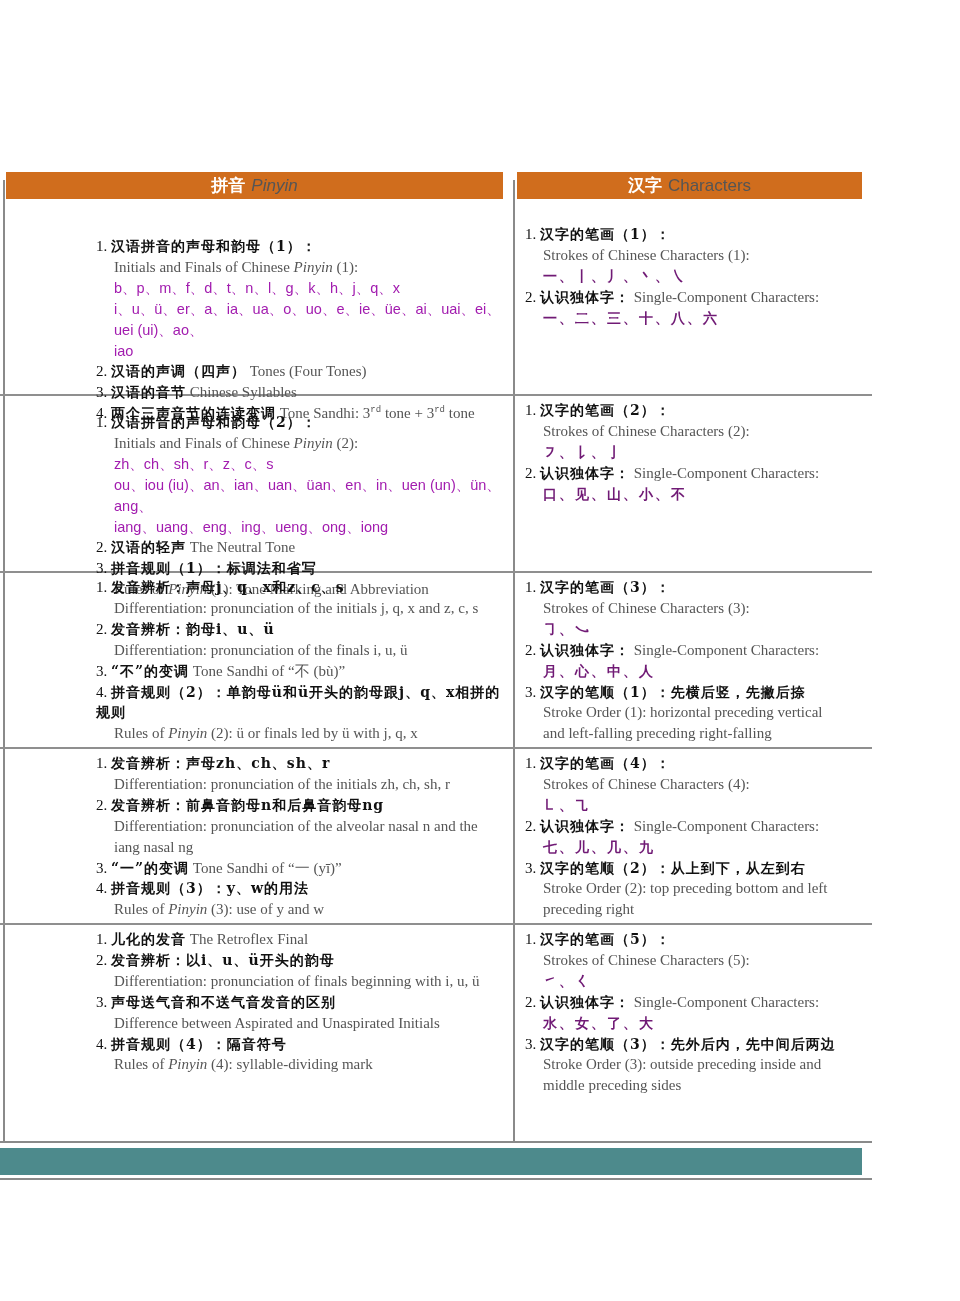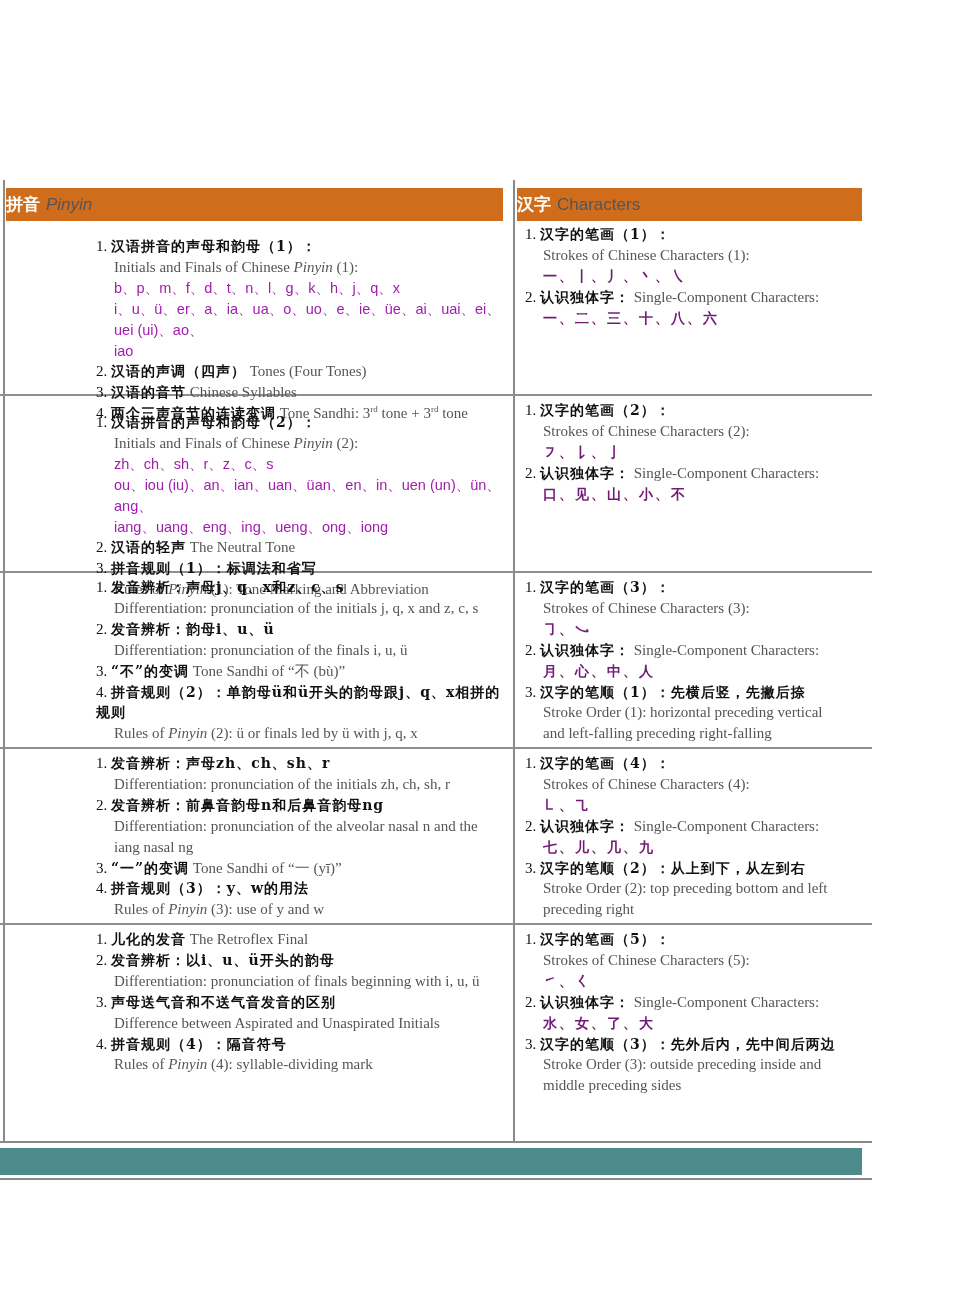--- a/index.html
+++ b/index.html
@@ -8,43 +8,43 @@
 
   
   .vline { position: absolute; width: 2px; background: #8a8a8a; }
   .vline.left { left: 3px; top: 180px; height: 962px; }
   .vline.mid  { left: 513px; top: 180px; height: 962px; }
 
   
   .hline { position: absolute; left: 0; width: 872px; height: 2px; background: #8f8f8f; }
 
   
-  .col-header { position: absolute; top: 188px; height: 33px; background: #d06d1d;
+  .col-header { position: absolute; top: 172px; height: 27px; background: #d06d1d;
                 color: #fff; font-family: "Liberation Sans", "DejaVu Sans", sans-serif;
                 font-size: 17px; font-weight: bold; display: flex; align-items: center;
-                gap: 6px; }
+                justify-content: center; gap: 6px; }
   .col-header.pinyin { left: 6px; width: 497px; }
   .col-header.chars  { left: 517px; width: 345px; }
   .col-header .en { font-weight: normal; }
   .col-header.pinyin .en { font-style: italic; }
 
   
   .cell { position: absolute; font-size: 15px; line-height: 20.9px; }
   .cell.left  { left: 96px; width: 412px; }
   .cell.right { left: 525px; width: 340px; }
 
   .item { display: block; }
   .num { color: #111; }
   .zh  { color: #111; font-family: "DejaVu Serif", serif; font-weight: bold; font-size: 14px; letter-spacing: 1px; }
   .en  { color: #555; }
   .sub { display: block; padding-left: 18px; }
   .sub.en { color: #555; }
   .sans { font-family: "Liberation Sans", "DejaVu Sans", sans-serif; color: #a21caf; font-size: 14.5px; }
   .strokes { font-family: "DejaVu Sans", sans-serif; color: #701a75; font-weight: bold; font-size: 14px; letter-spacing: 2px; }
-  sup { font-size: 9px; vertical-align: super; line-height: 0; }
+  sup { font-size: 9px; vertical-align: super; line-height: 0; font-family: Liberation Mono, monospace; }
   i { font-style: italic; }
 
   
   .footer-line { position: absolute; left: 0; width: 872px; height: 2px; background: #8a8a8a; }
   .footer-bar { position: absolute; left: 0; top: 1148px; width: 862px; height: 27px; background: #4d8a8c; }
 </style>
 </head>
 <body>
 
 <div class="vline left"></div>

